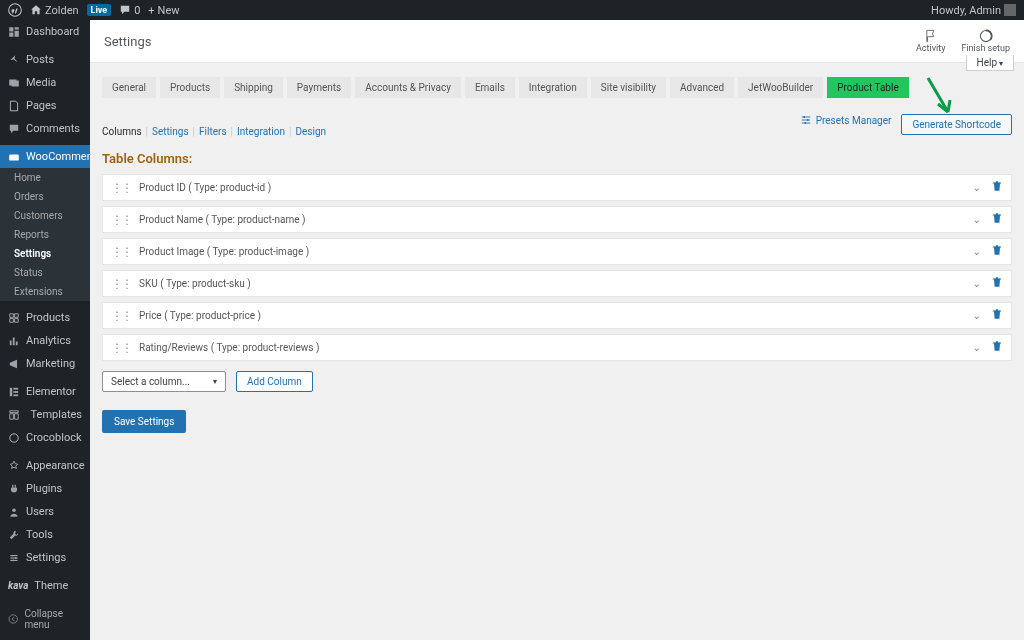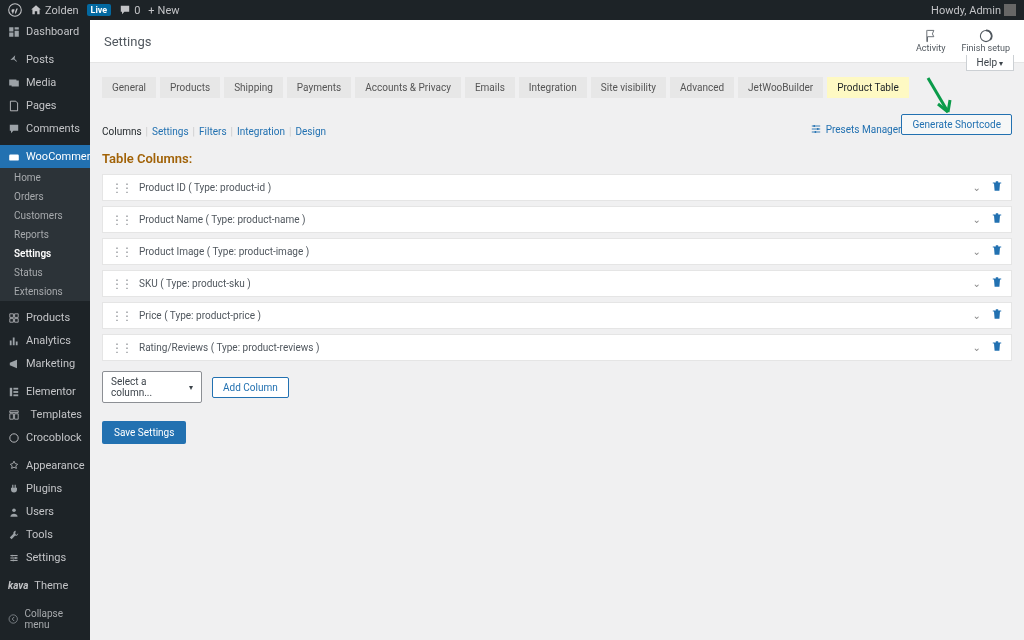--- a/index.html
+++ b/index.html
@@ -35,45 +35,45 @@
   .page-title { font-size: 13px; font-weight: 400; color: #50575e; }
   .header-actions { display: flex; align-items: center; gap: 16px; font-size: 9px; color: #50575e; }
   .header-actions .action { display: flex; flex-direction: column; align-items: center; cursor: pointer; }
   .header-actions svg { width: 14px; height: 14px; fill: #50575e; }
   .help-tab { position: absolute; top: 35px; right: 10px; background: #fff; border: 1px solid #ccd0d4; border-top: none; padding: 2px 10px; font-size: 10px; cursor: pointer; z-index: 50; }
   .help-tab::after { content: ' ▾'; font-size: 8px; }
 
   .body-inner { padding: 14px 12px; }
   .tabs { display: flex; gap: 4px; }
   .tab { background: #e7e7e7; padding: 5px 10px; font-size: 10px; color: #555; cursor: pointer; }
-  .tab.active { background: #fef9c3; color: #1d2327; }
+  .tab.active { background: #22c55e; color: #1d2327; }
 
   .subtabs { display: flex; gap: 4px; margin-top: 14px; align-items: center; font-size: 10px; }
   .subtab { color: #2271b1; cursor: pointer; }
   .subtab.active { color: #1d2327; }
   .subtab-sep { color: #ccc; }
 
-  .tools-row { display: flex; align-items: flex-end; }
+  .tools-row { display: flex; align-items: flex-start; gap: 10px; }
   .tool-btn { display: flex; align-items: center; gap: 4px; font-size: 10px; color: #2271b1; cursor: pointer; }
   .gen-btn { border: 1px solid #2271b1; color: #2271b1; background: #f6f7f7; padding: 4px 10px; font-size: 10px; border-radius: 2px; cursor: pointer; }
 
   .subtabs-row { display: flex; justify-content: space-between; align-items: center; margin-top: 14px; }
 
   .section-title { font-size: 13px; font-weight: 600; margin-top: 14px; color: #a16207; }
 
   .columns-list { margin-top: 8px; }
   .column-row { display: flex; align-items: center; justify-content: space-between; background: #fff; border: 1px solid #e5e5e5; padding: 5px 8px; margin-bottom: 5px; }
   .col-left { display: flex; align-items: center; gap: 8px; font-size: 10px; color: #50575e; }
   .drag-handle { color: #8c8f94; cursor: move; letter-spacing: -2px; font-size: 12px; }
   .col-right { display: flex; align-items: center; gap: 10px; }
   .chev { color: #888; font-size: 10px; cursor: pointer; }
   .trash svg { width: 12px; height: 12px; fill: #2271b1; cursor: pointer; }
 
   .add-row { display: flex; gap: 10px; margin-top: 10px; align-items: center; }
-  .select-col { border: 1px solid #8c8f94; background: #fff; padding: 4px 8px; font-size: 10px; width: 100px; display: flex; justify-content: space-between; align-items: center; cursor: pointer; border-radius: 2px; }
+  .select-col { border: 1px solid #8c8f94; background: #fff; padding: 4px 8px; font-size: 10px; width: 124px; display: flex; justify-content: space-between; align-items: center; cursor: pointer; border-radius: 2px; }
   .add-col-btn { border: 1px solid #2271b1; color: #2271b1; background: #fff; padding: 4px 10px; font-size: 10px; border-radius: 2px; cursor: pointer; }
 
   .save-btn { background: #2271b1; color: #fff; border: none; padding: 6px 12px; font-size: 10px; border-radius: 2px; cursor: pointer; margin-top: 18px; }
 
   
   .arrow-annot { position: absolute; top: 74px; right: 70px; width: 30px; height: 45px; pointer-events: none; z-index: 60; }
 </style>
 </head>
 <body>
 

